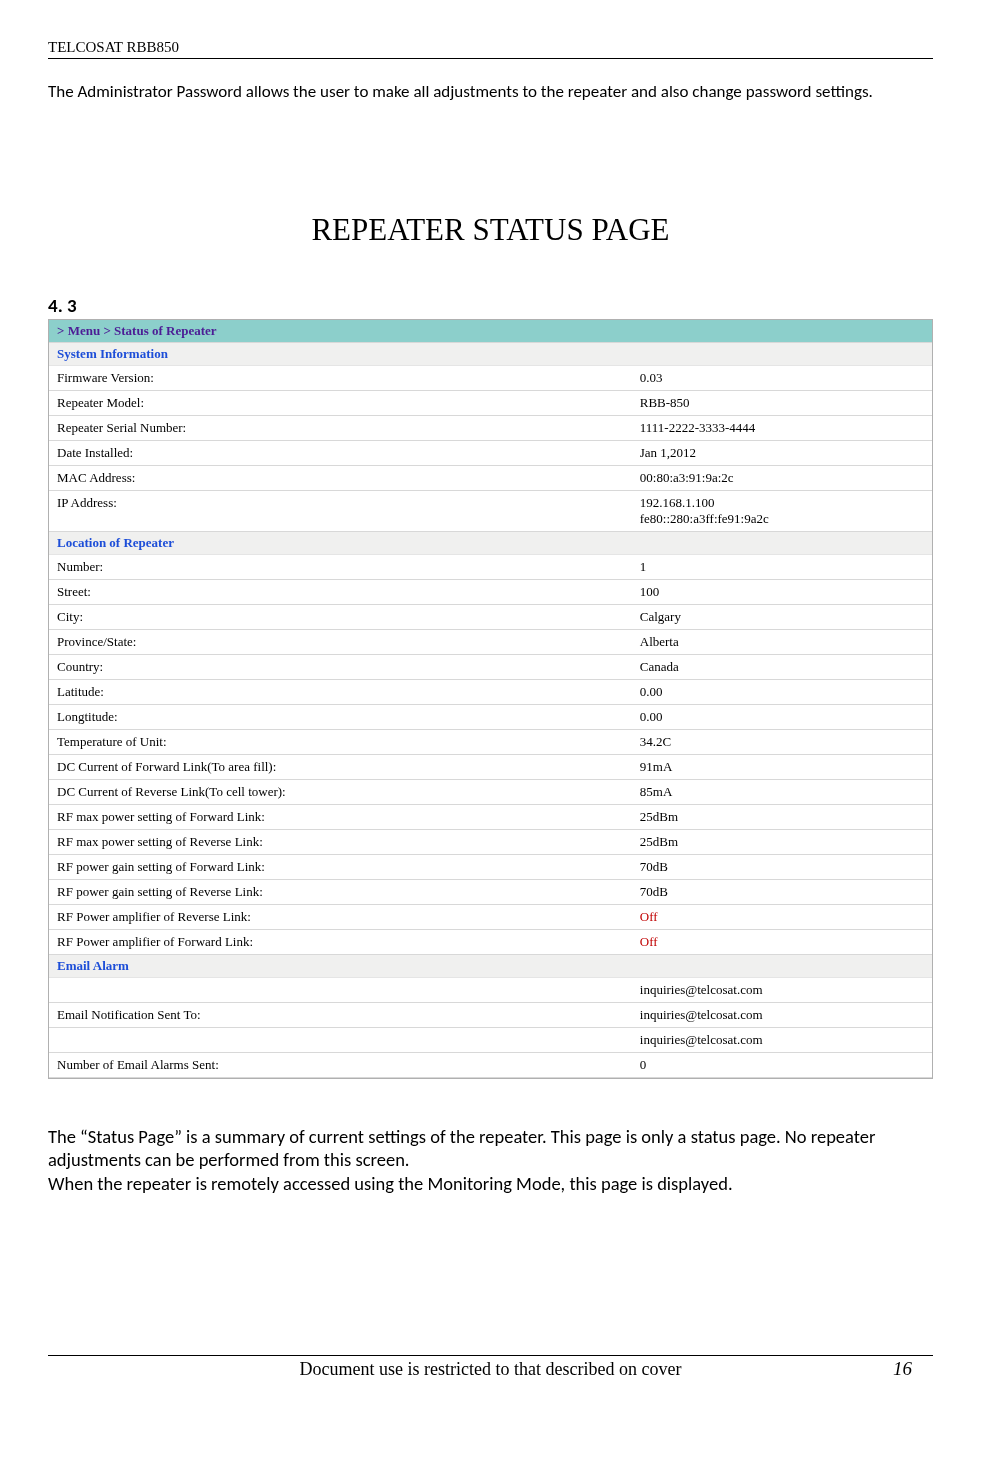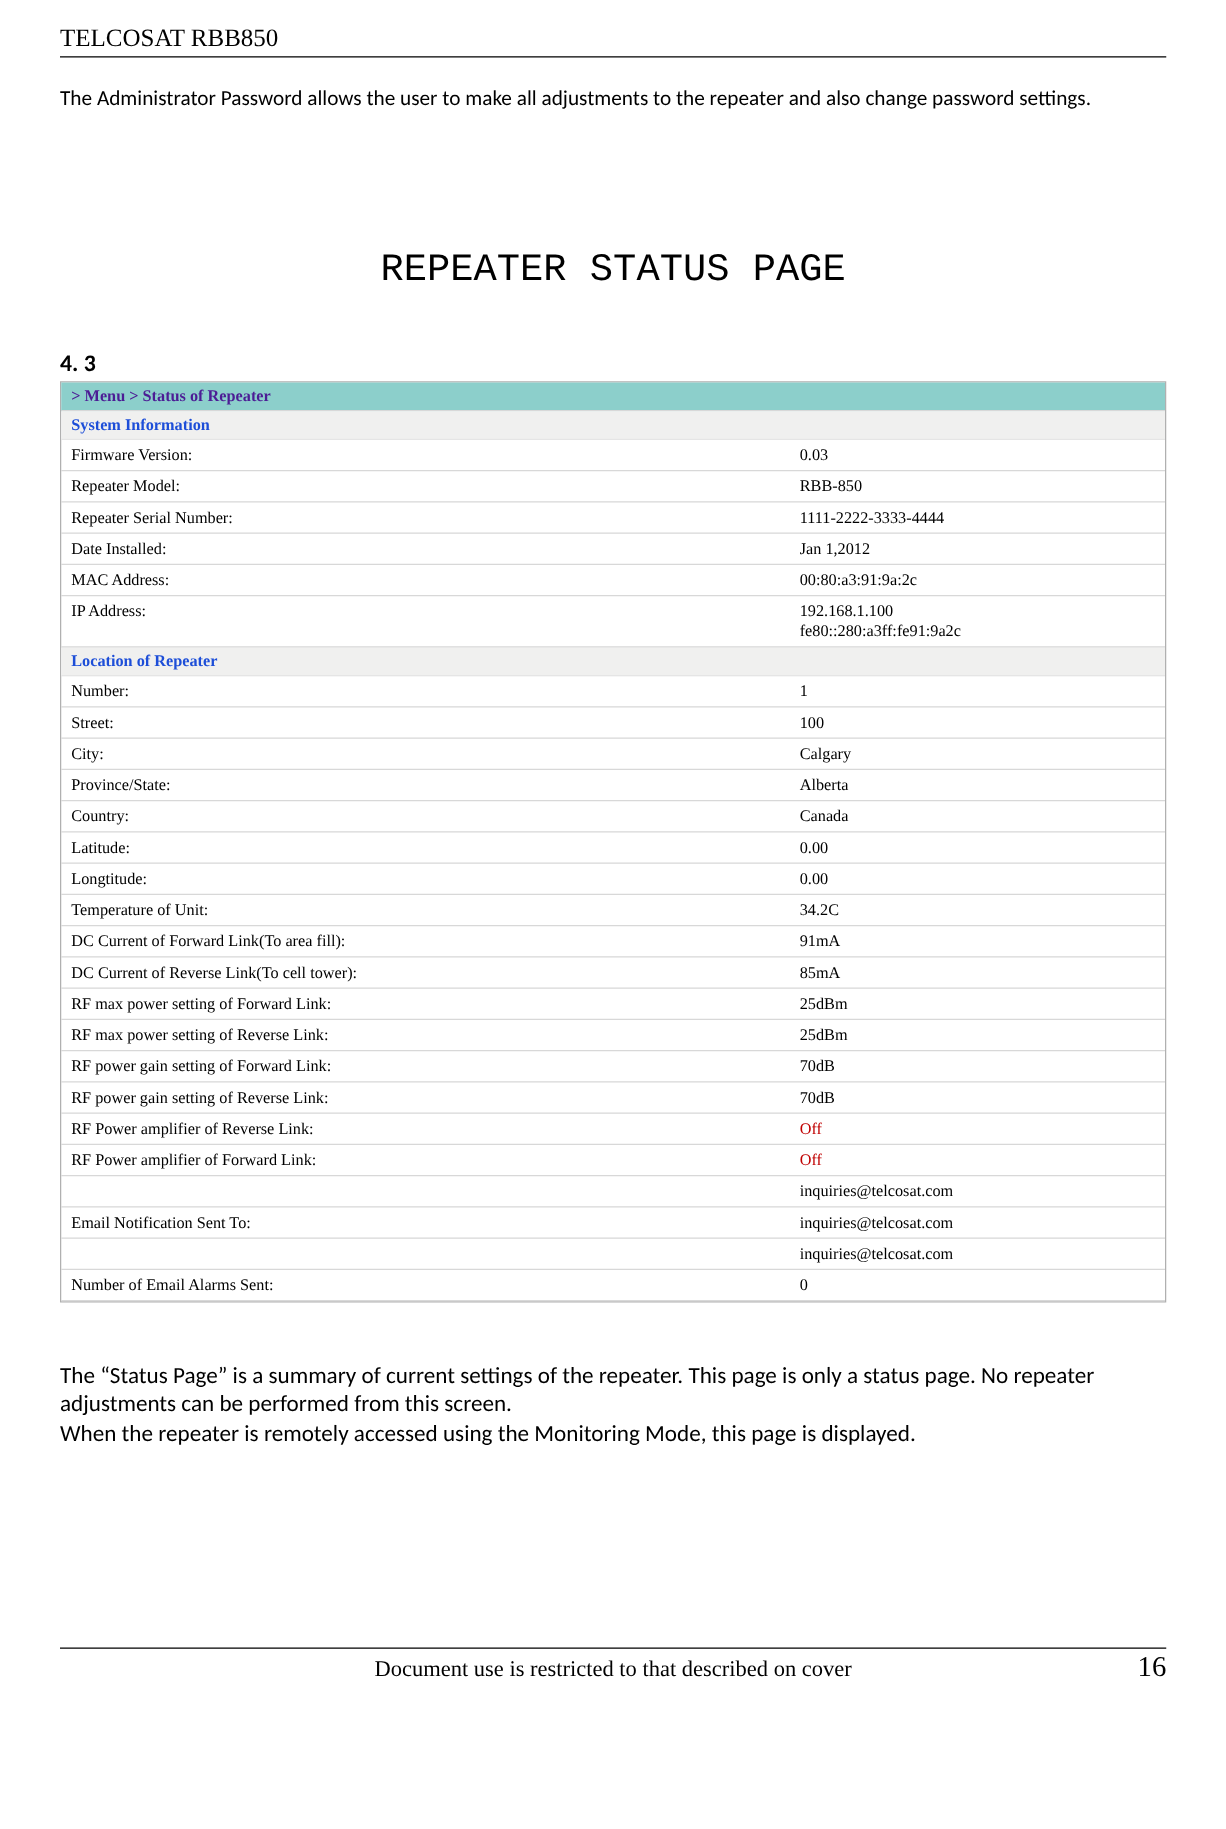--- a/index.html
+++ b/index.html
@@ -10,33 +10,34 @@
     color: #000;
     background: #fff;
     width: 981px;
   }
   .page {
     padding: 20px 48px 10px 48px;
     box-sizing: border-box;
   }
   .header-row {
     font-family: "Times New Roman", serif;
-    font-size: 20px;
+    font-size: 15px;
     border-bottom: 1px solid #000;
     padding-bottom: 2px;
     margin-bottom: 22px;
+    margin-top: 19px;
   }
   .body-text {
     font-family: Calibri, Arial, sans-serif;
     font-size: 17px;
     line-height: 1.25;
     margin-bottom: 110px;
   }
   .big-title {
-    font-family: Liberation Mono, monospace;
+    font-family: Liberation Serif, serif;
     font-size: 31px;
     text-align: center;
     margin-bottom: 46px;
   }
   .section-num {
     font-family: Calibri, Arial, sans-serif;
     font-weight: bold;
     font-size: 19px;
     margin-bottom: 2px;
   }
@@ -90,22 +91,22 @@
     display: flex;
     justify-content: space-between;
     align-items: baseline;
   }
   .footer-center {
     flex: 1;
     text-align: center;
   }
   .footer-num {
     width: 40px;
-    text-align: right;
-    font-size: 23px;
+    font-size: 19px;
+    font-style: italic;
   }
 </style>
 </head>
 <body>
 
 <div class="page">
 
   <div class="header-row">
     <span>TELCOSAT RBB850</span>
   </div>
@@ -207,20 +208,23 @@
             <td class="value-col">70dB</td>
           </tr>
           <tr class="data-row">
             <td class="label-col">RF Power amplifier of Reverse Link:</td>
             <td class="value-col red">Off</td>
           </tr>
           <tr class="data-row">
             <td class="label-col">RF Power amplifier of Forward Link:</td>
             <td class="value-col red">Off</td>
           </tr>
+          <tr class="section-header">
+            <td colspan="2">Email Alarm</td>
+          </tr>
           <tr class="data-row">
             <td class="label-col email-label">&nbsp;</td>
             <td class="value-col">inquiries@telcosat.com</td>
           </tr>
           <tr class="data-row">
             <td class="label-col email-label">Email Notification Sent To:</td>
             <td class="value-col">inquiries@telcosat.com</td>
           </tr>
           <tr class="data-row">
             <td class="label-col email-label">&nbsp;</td>

